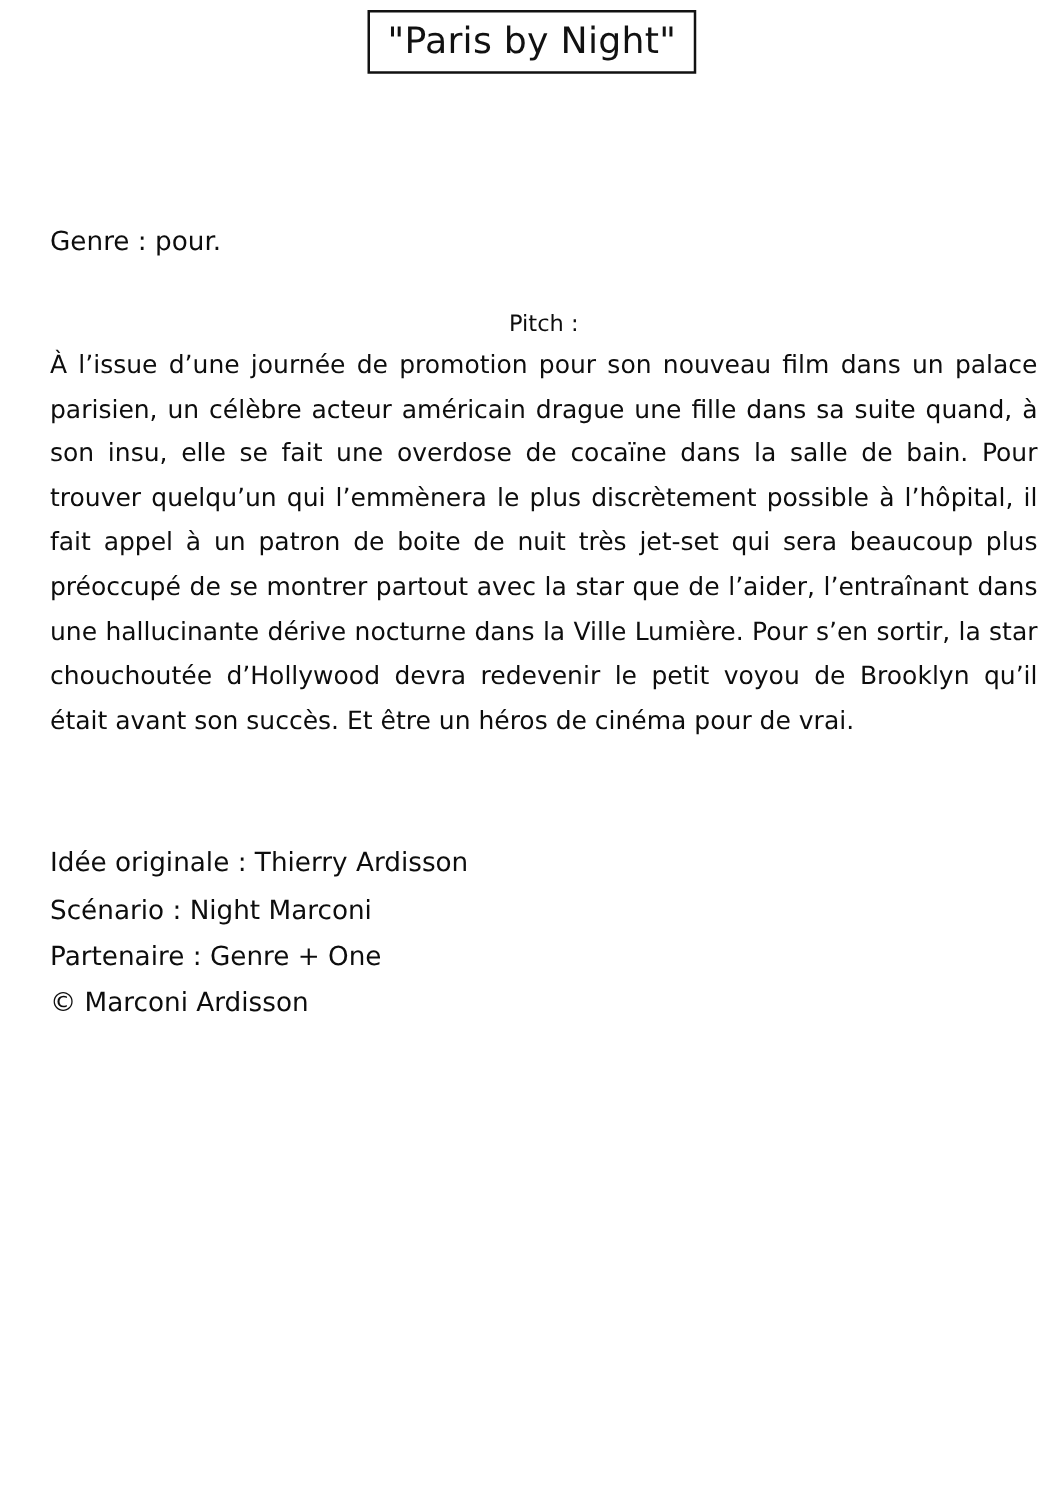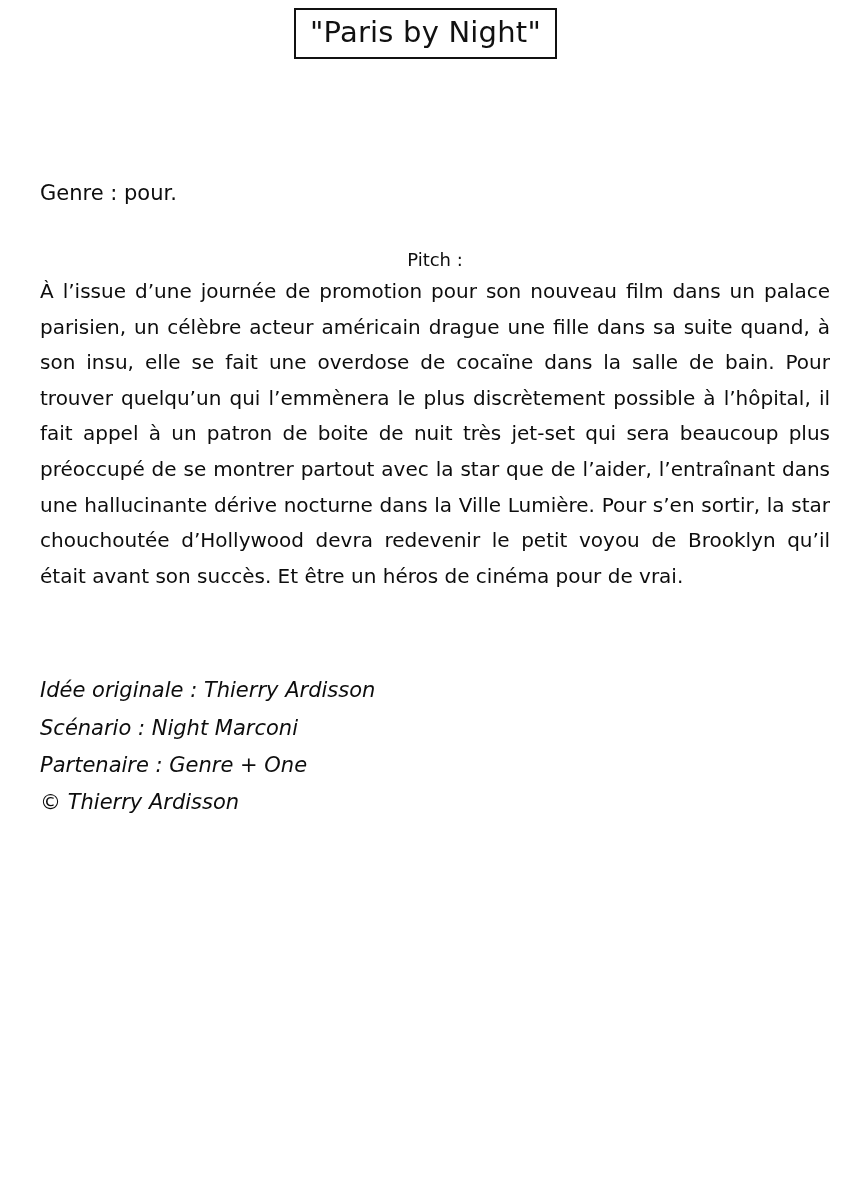--- a/index.html
+++ b/index.html
@@ -56,21 +56,20 @@
     line-height: 1.78;
     text-align: justify;
     text-justify: inter-word;
     width: 790px;
     hyphens: none;
   }
   .credits {
     margin-top: 78px;
     font-size: 21px;
     line-height: 1.78;
-    font-style: italic;
   }
   .credits div {
     white-space: pre;
   }
 </style>
 </head>
 <body>
 
 <div class="page">
 
@@ -83,17 +82,17 @@
     <div class="genre">Genre : pour.</div>
 
     <div class="pitch-label">Pitch :</div>
 
     <div class="pitch-text">À l’issue d’une journée de promotion pour son nouveau film dans un palace parisien, un célèbre acteur américain drague une fille dans sa suite quand, à son insu, elle se fait une overdose de cocaïne dans la salle de bain. Pour trouver quelqu’un qui l’emmènera le plus discrètement possible à l’hôpital, il fait appel à un patron de boite de nuit très jet-set qui sera beaucoup plus préoccupé de se montrer partout avec la star que de l’aider, l’entraînant dans une hallucinante dérive nocturne dans la Ville Lumière. Pour s’en sortir, la star chouchoutée d’Hollywood devra redevenir le petit voyou de Brooklyn qu’il était avant son succès. Et être un héros de cinéma pour de vrai.</div>
 
     <div class="credits">
       <div>Idée originale : Thierry Ardisson</div>
       <div>Scénario : Night Marconi</div>
       <div>Partenaire : Genre + One</div>
-      <div>© Thierry Ardisson</div>
+      <div>© Marconi Ardisson</div>
     </div>
 
   </div>
 </div>
 
 </body></html>

